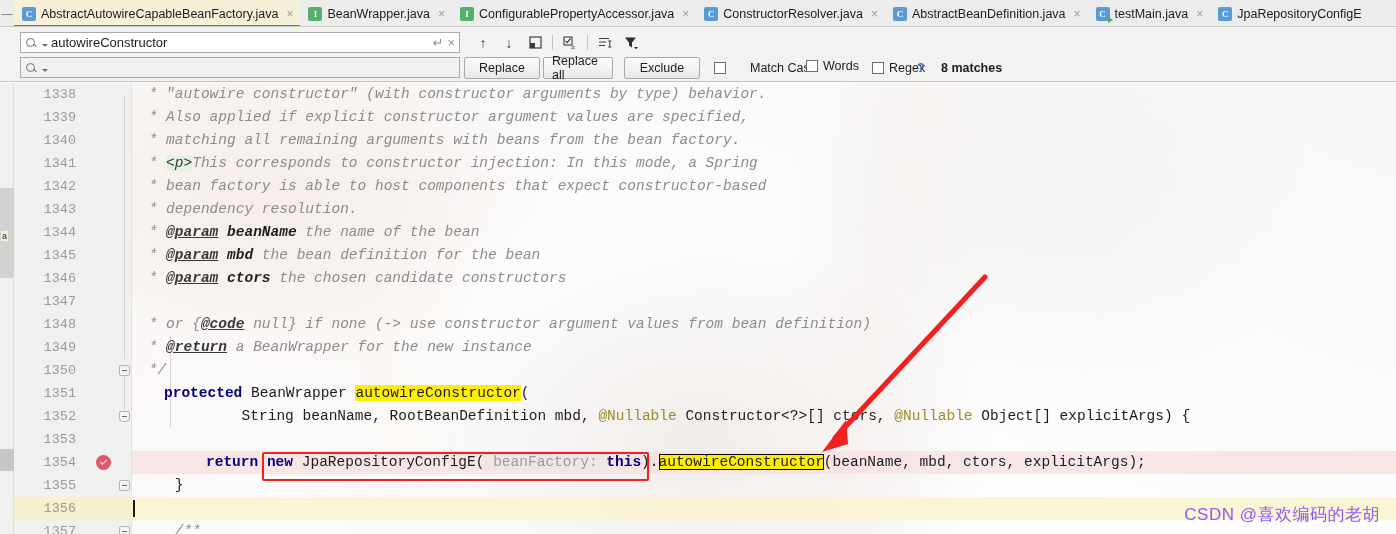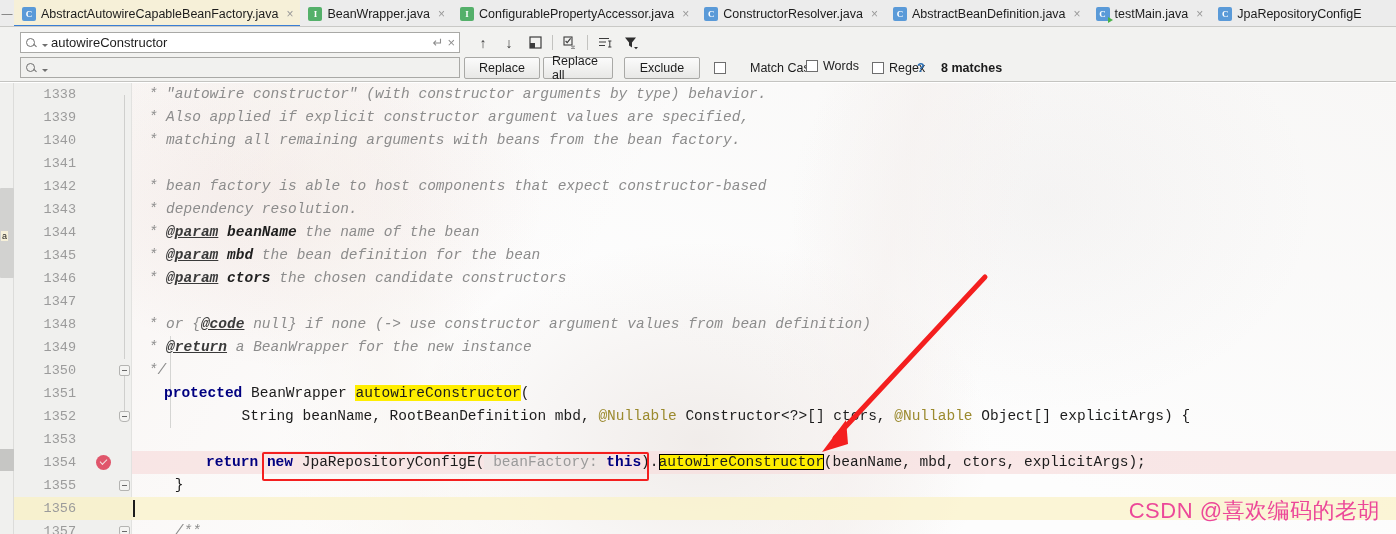--- a/index.html
+++ b/index.html
@@ -296,21 +296,21 @@
     position: absolute;
     border: 2.5px solid #f41f1f;
     border-radius: 2px;
     pointer-events: none;
   }
   #redbox-return { left: 262px; top: 452px; width: 387px; height: 29px; }
   .arrow-svg { position: absolute; left: 0; top: 0; pointer-events: none; }
 
   .watermark {
     position: absolute; right: 16px; bottom: 8px;
-    font-size: 22px; color: #ec4899;
+    font-size: 17px; color: #8b5cf6;
     font-family: "Liberation Sans", sans-serif;
     letter-spacing: 0.5px;
   }
 </style>
 </head>
 <body>
 
 <div id="app">
 
   <div class="tabbar">
@@ -456,20 +456,21 @@
       <span class="code"><span class="cmt"> * Also applied if explicit constructor argument values are specified,</span></span>
     </div>
 
     <div class="row" style="top:46px;">
       <span class="lnum" style="top:0;">1340</span>
       <span class="code"><span class="cmt"> * matching all remaining arguments with beans from the bean factory.</span></span>
     </div>
 
     <div class="row" style="top:69px;">
       <span class="lnum" style="top:0;">1341</span>
+      <span class="code"><span class="cmt"> * </span><span class="cmt-html">&lt;p&gt;</span><span class="cmt">This corresponds to constructor injection: In this mode, a Spring</span></span>
     </div>
 
     <div class="row" style="top:92px;">
       <span class="lnum" style="top:0;">1342</span>
       <span class="code"><span class="cmt"> * bean factory is able to host components that expect constructor-based</span></span>
     </div>
 
     <div class="row" style="top:115px;">
       <span class="lnum" style="top:0;">1343</span>
       <span class="code"><span class="cmt"> * dependency resolution.</span></span>

